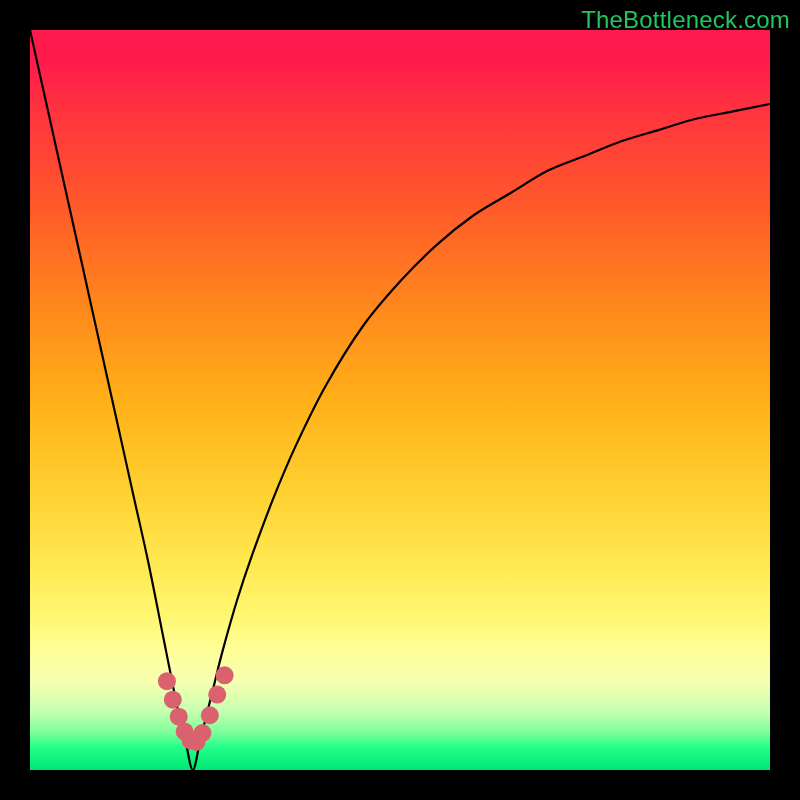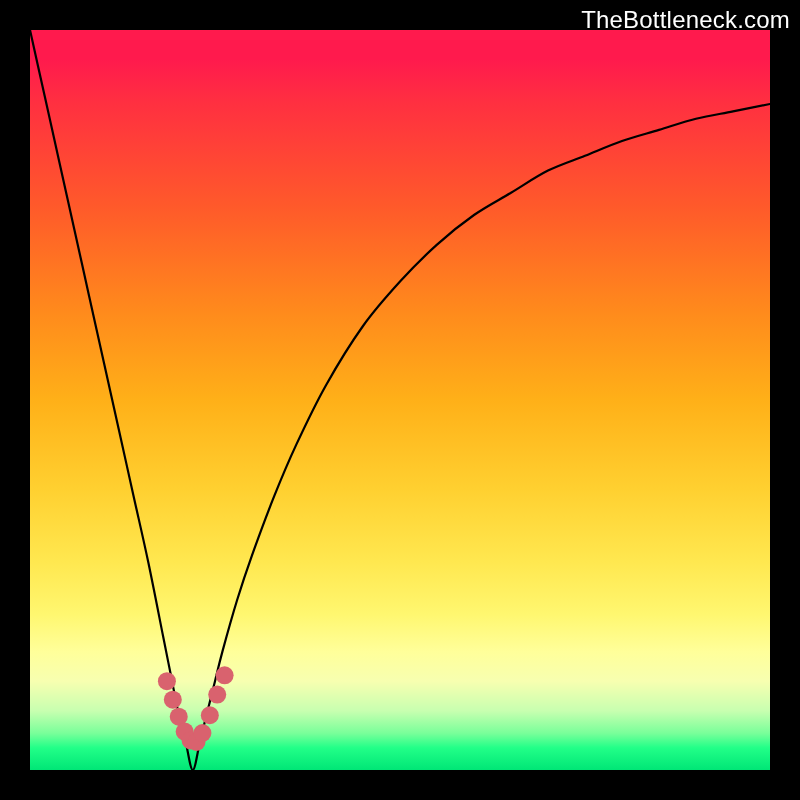--- a/index.html
+++ b/index.html
@@ -49,21 +49,21 @@
   }
   svg.curve {
     position: absolute;
     left: 0; top: 0;
     width: 740px; height: 740px;
   }
   .watermark {
     position: absolute;
     top: 6px;
     right: 10px;
-    color: #ffffff;
+    color: #22c55e;
     font-size: 24px;
     letter-spacing: 0.2px;
     font-weight: 500;
     font-family: Arial, Helvetica, sans-serif;
   }
 </style>
 </head>
 <body>
 
 <div class="frame">

